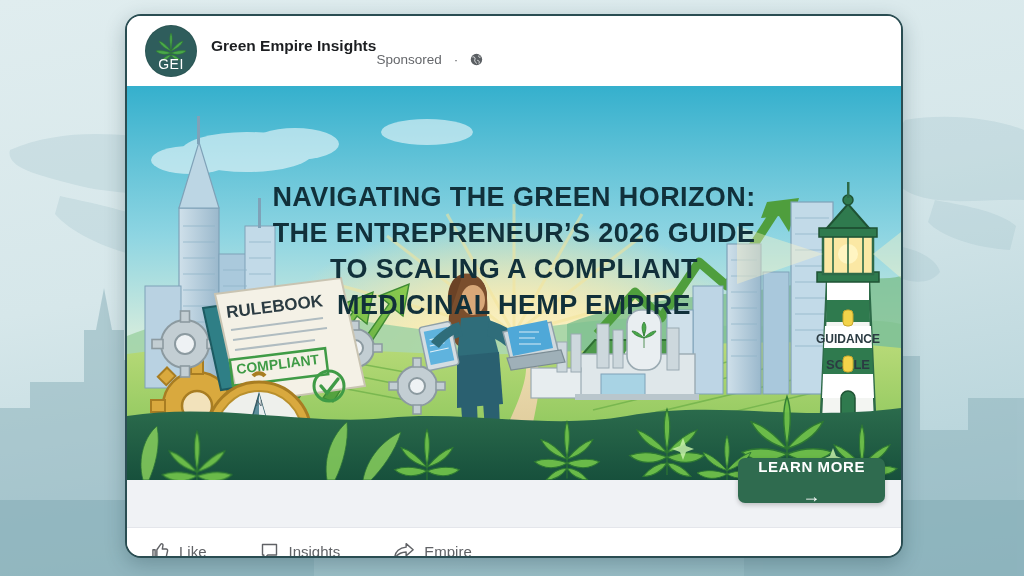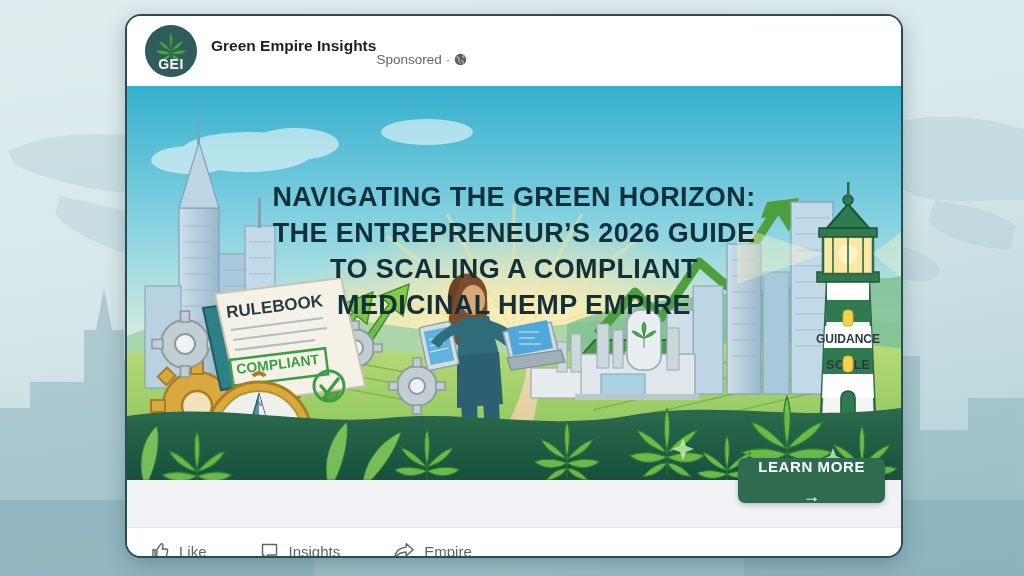--- a/index.html
+++ b/index.html
@@ -24,24 +24,24 @@
     box-shadow:0 6px 20px rgba(20,50,60,.28);
     overflow:hidden;
   }
 
   
   .card-header{height:70px;display:flex;align-items:center;padding:0 0 0 18px;background:#fff;}
   .avatar{width:52px;height:52px;border-radius:50%;background:#2f5d5c;
     position:relative;flex:none;box-shadow:inset 0 0 0 1px rgba(0,0,0,.08);}
   .avatar svg{position:absolute;left:50%;top:7px;transform:translateX(-50%);}
   .avatar .gei{position:absolute;left:0;right:0;bottom:5px;text-align:center;
-    color:#fff;font-weight:bold;font-size:14px;letter-spacing:.5px;font-family:"Liberation Sans",sans-serif;}
+    color:#fff;font-weight:normal;font-size:14px;letter-spacing:.5px;font-family:"Liberation Sans",sans-serif;}
   .head-txt{margin-left:14px;display:flex;flex-direction:row;justify-content:center;}
   .brand{font-size:15.5px;font-weight:bold;color:#1c1e21;line-height:1.25;}
-  .sponsor-row{display:flex;align-items:center;gap:4px;margin-top:16px;}
+  .sponsor-row{display:flex;align-items:center;gap:12px;margin-top:16px;}
   .sponsored{font-size:13.5px;color:#65676b;}
   .dot{font-size:13.5px;color:#65676b;}
   .globe{display:block;}
 
   
   .illus{position:relative;width:100%;height:394px;overflow:hidden;background:#8fd0de;}
   .illus svg{display:block;width:100%;height:100%;}
 
   
   .capbar{height:47px;background:#f0f2f5;display:flex;align-items:center;

